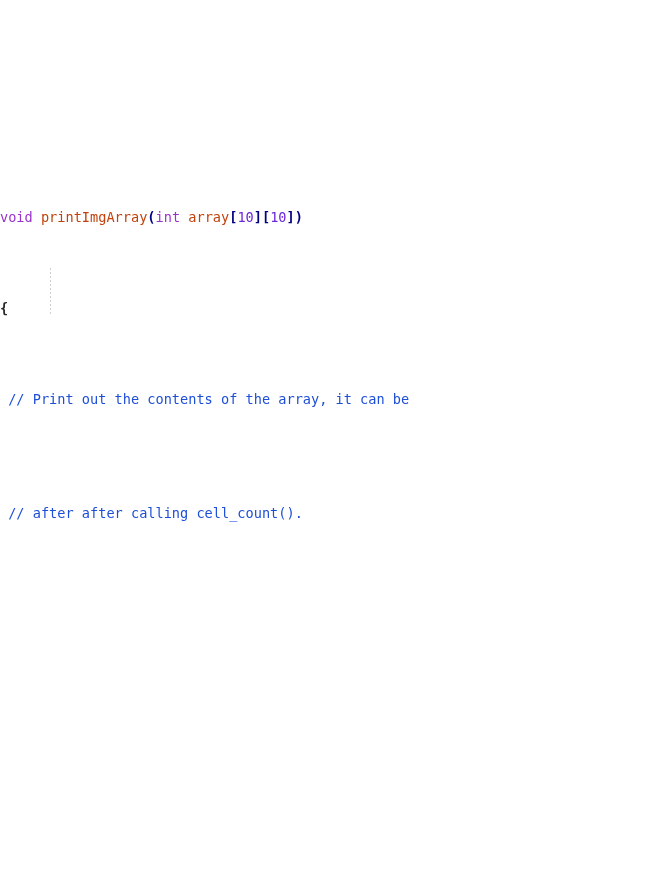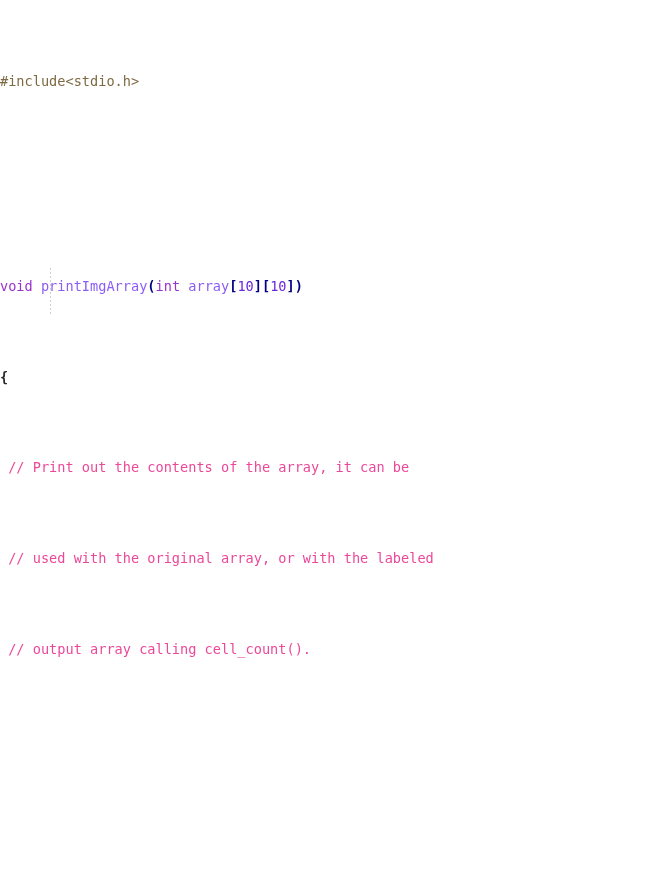--- a/index.html
+++ b/index.html
@@ -40,22 +40,22 @@
   .ln {
     display: block;
     height: 22.72px;
     white-space: pre;
   }
   
   .pp   { color: #7d6a42; }             
   .kw   { color: #9933cc; text-align: right; }  
   .pun  { color: #000080; font-weight: bold; }  
   .num  { color: #6d28d9; }             
-  .cmt  { color: #ec4899; }             
-  .pl   { color: #8b5cf6; }             
+  .cmt  { color: #1d4ed8; }             
+  .pl   { color: #c2410c; }             
   .brc  { color: #2b2b2b; font-weight: bold; } 
 
   
   .guide {
     position: absolute;
     left: 50px;
     top: 268px;
     width: 1px;
     height: 46px;
     background-image: linear-gradient(to bottom, #cfcfcf 0px, #cfcfcf 2px, transparent 2px, transparent 4px);
@@ -65,34 +65,32 @@
 </style>
 </head>
 <body>
 
 <div id="editor">
 
   <div class="guide"></div>
 
   <div id="code">
 
-    <span class="ln"><span class="pp">#include&lt;stdio.h&gt;</span></span>
 
 
     <span class="ln"> </span>
 
     <span class="ln"><span class="kw">void</span><span class="pl"> </span><span class="pl">printImgArray</span><span class="pun">(</span><span class="kw">int</span><span class="pl"> </span><span class="pl">array</span><span class="pun">[</span><span class="num">10</span><span class="pun">]</span><span class="pun">[</span><span class="num">10</span><span class="pun">]</span><span class="pun">)</span></span>
 
     <span class="ln"><span class="brc">{</span></span>
 
     <span class="ln"> <span class="cmt">// Print out the contents of the array, it can be</span></span>
 
-    <span class="ln"> <span class="cmt">// used with the original array, or with the labeled</span></span>
 
-    <span class="ln"> <span class="cmt">// output array calling cell_count().</span></span>
+    <span class="ln"> <span class="cmt">// after after calling cell_count().</span></span>
 
     <span class="ln"> </span>
 
     
 
     
 
     
 
     

